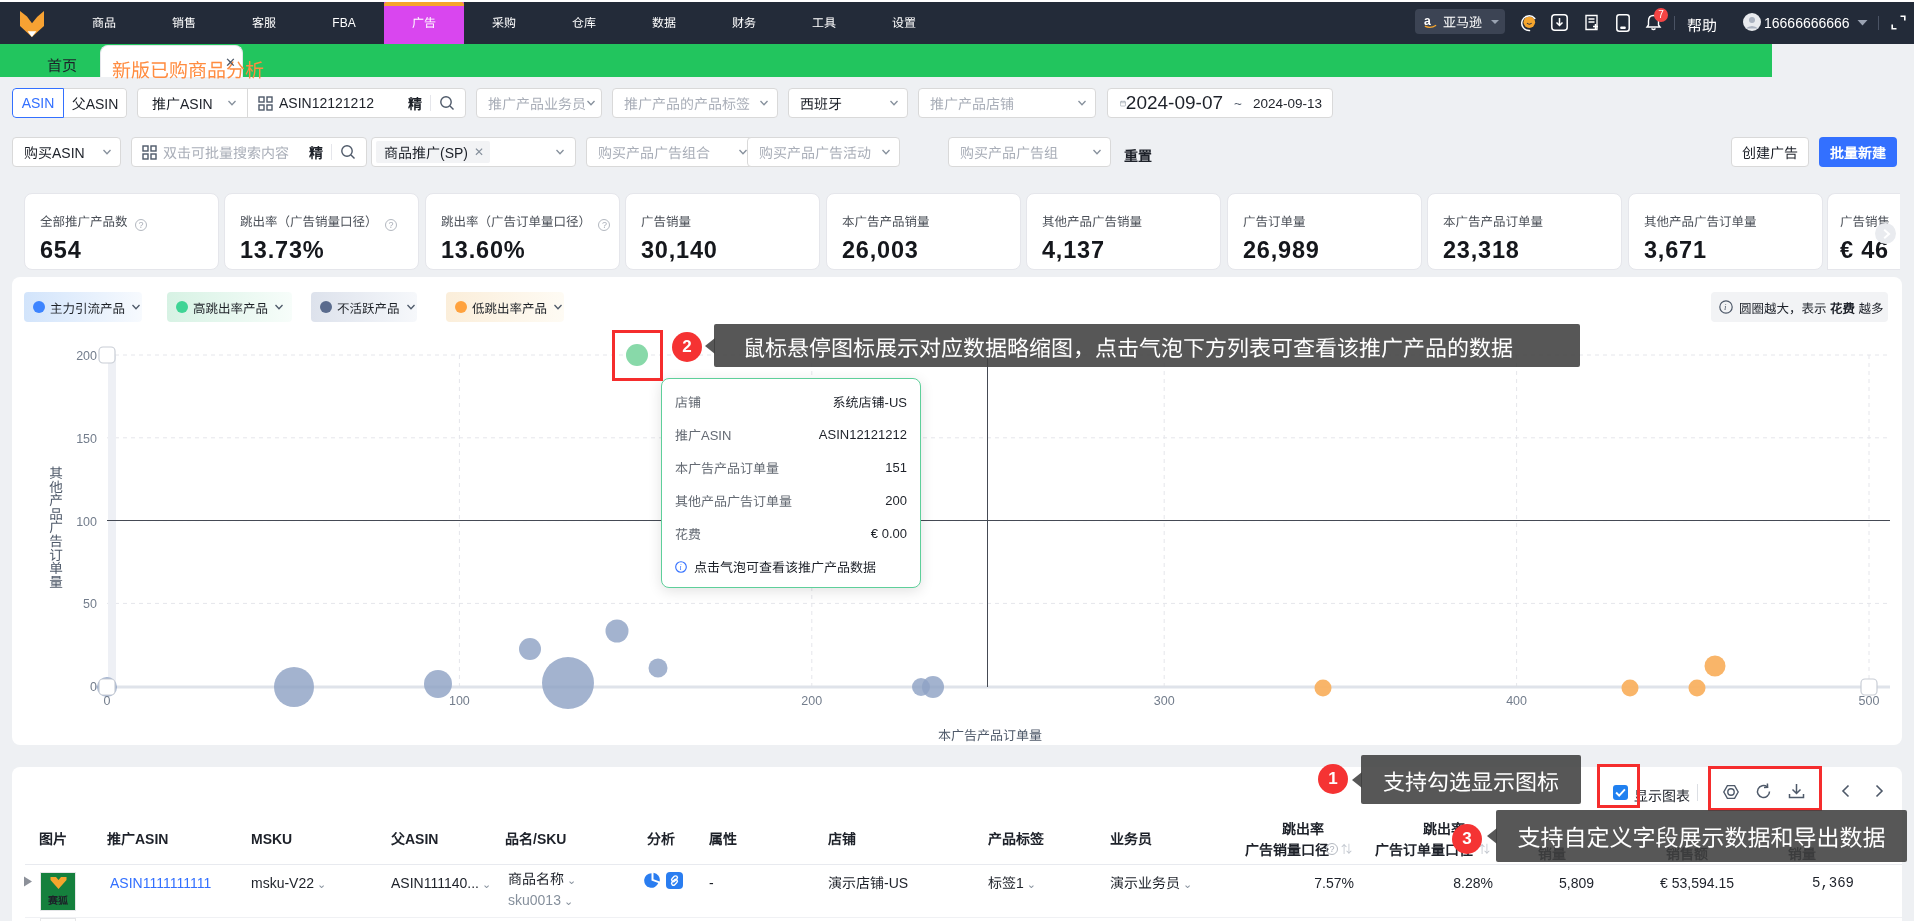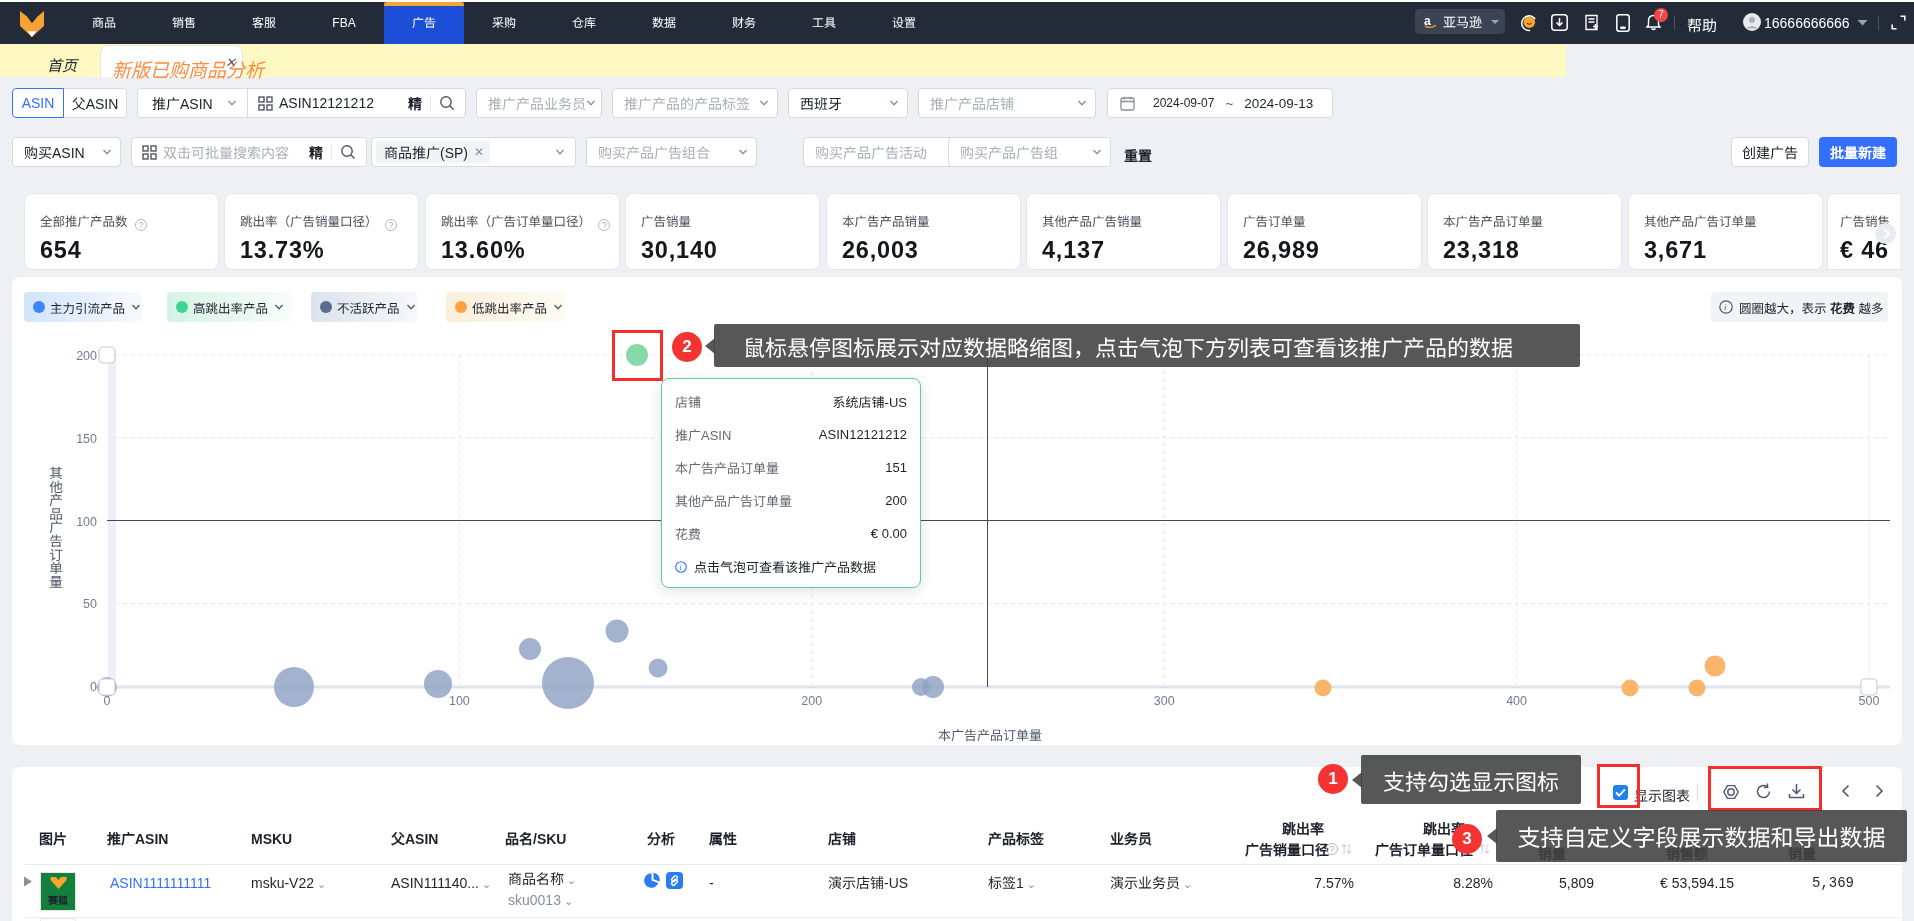--- a/index.html
+++ b/index.html
@@ -6,30 +6,30 @@
 * { margin:0; padding:0; box-sizing:border-box; }
 html,body { width:1914px; height:921px; overflow:hidden; }
 body { font-family:"Liberation Sans",sans-serif; background:#eef0f3; position:relative; color:#1d2129; }
 #topstrip { position:absolute; left:0; top:0; width:1914px; height:2px; background:#fff; z-index:3; }
 .abs { position:absolute; }
 
 #nav { position:absolute; left:0; top:2px; width:1914px; height:42px; background:#232b39; }
 #nav .logo { position:absolute; left:20px; top:9px; }
 #nav .menu { position:absolute; left:64px; top:0; height:42px; display:flex; }
 #nav .mi { width:80px; height:42px; line-height:42px; text-align:center; color:#fff; font-size:12px; }
-#nav .mi.act { background:#1d4ed8; position:relative; }
+#nav .mi.act { background:#d946ef; position:relative; }
 #nav .mi.act::before { content:""; position:absolute; left:0; top:0; width:80px; height:4px; background:#f6a52d; border-radius:3px 3px 0 0; }
 .amzbtn { position:absolute; left:1415px; top:7px; width:90px; height:25px; background:#3c4454; border-radius:4px; display:flex; align-items:center; padding-left:8px; color:#fff; font-size:13px; }
 .navico { position:absolute; top:12px; }
 .navdiv { position:absolute; top:14px; width:1px; height:14px; background:#4a5364; }
 .bell-badge { position:absolute; left:1654px; top:6px; min-width:14px; height:14px; background:#f54545; border-radius:8px; color:#fff; font-size:10px; line-height:14px; text-align:center; padding:0 2px; }
 .helptx { position:absolute; left:1687px; top:12px; color:#fff; font-size:15px; }
 .phonetx { position:absolute; left:1764px; top:13px; color:#fff; font-size:14px; }
 
-#tabs { position:absolute; left:0; top:44px; width:1566px; height:33px; background:#fef9c3;font-style:italic; }
+#tabs { position:absolute; left:0; top:44px; width:1772px; height:33px; background:#22c55e; }
 #tabs .home { position:absolute; left:47px; top:10px; font-size:15px; color:#1d2129; }
 #tabs .acttab { position:absolute; left:100px; top:1px; width:143px; height:32px; background:#fff; border:1px solid #e5e6eb; border-bottom:none; border-radius:8px 8px 0 0; }
 #tabs .acttab span { position:absolute; left:11px; top:9px; color:#ff8c40; font-size:19px; white-space:nowrap; }
 #tabs .acttab .x { position:absolute; right:6px; top:9px; color:#4e5969; font-size:13px; }
 
 .ctl { position:absolute; height:30px; background:#fff; border:1px solid #d9d9d9; border-radius:4px; font-size:14px; color:#1d2129; display:flex; align-items:center; white-space:nowrap; overflow:hidden; }
 .ph { color:#a9aeb8; }
 .caret { width:10px; height:10px; flex:none; }
 .selbox { justify-content:space-between; padding:0 8px 0 11px; }
 
@@ -186,21 +186,21 @@
     <svg class="caret" viewBox="0 0 10 10">
       <path d="M1.5 3 L5 6.8 L8.5 3" stroke="#86909c" stroke-width="1.3" fill="none"></path>
     </svg>
   </div>
 <div class="ctl" style="left:1107px; top:88px; width:226px; padding:0 10px 0 12px;">
   <svg width="15" height="15" viewBox="0 0 15 15">
       <rect x="1" y="2" width="13" height="12" rx="1.5" fill="none" stroke="#86909c" stroke-width="1.3"></rect>
       <path d="M1 5.5 L14 5.5" stroke="#86909c" stroke-width="1.3"></path>
       <path d="M4.5 0.8 L4.5 3.6 M10.5 0.8 L10.5 3.6" stroke="#86909c" stroke-width="1.3"></path>
     </svg>
-  <span style="margin-left:18px;font-size:12px;">2024-09-07</span>
+  <span style="margin-left:0;font-size:19px;">2024-09-07</span>
     <span style="margin:0 11px;color:#4e5969;font-size:13.5px;">~</span>
     <span style="font-size:13.5px;">2024-09-13</span>
 </div>
 
 <div class="ctl selbox" style="left:12px; top:137px; width:109px;">
     <span>购买ASIN</span>
     <svg class="caret" viewBox="0 0 10 10">
       <path d="M1.5 3 L5 6.8 L8.5 3" stroke="#86909c" stroke-width="1.3" fill="none"></path>
     </svg>
   </div>
@@ -224,21 +224,21 @@
   <svg class="caret" viewBox="0 0 10 10">
       <path d="M1.5 3 L5 6.8 L8.5 3" stroke="#86909c" stroke-width="1.3" fill="none"></path>
     </svg>
 </div>
 <div class="ctl selbox" style="left:586px; top:137px; width:171px;">
     <span class="ph">购买产品广告组合</span>
     <svg class="caret" viewBox="0 0 10 10">
       <path d="M1.5 3 L5 6.8 L8.5 3" stroke="#86909c" stroke-width="1.3" fill="none"></path>
     </svg>
   </div>
-<div class="ctl selbox" style="left:803px; top:137px; width:179px;">
+<div class="ctl selbox" style="left:747px; top:137px; width:153px;">
     <span class="ph">购买产品广告活动</span>
     <svg class="caret" viewBox="0 0 10 10">
       <path d="M1.5 3 L5 6.8 L8.5 3" stroke="#86909c" stroke-width="1.3" fill="none"></path>
     </svg>
   </div>
 <div class="ctl selbox" style="left:948px; top:137px; width:163px;">
     <span class="ph">购买产品广告组</span>
     <svg class="caret" viewBox="0 0 10 10">
       <path d="M1.5 3 L5 6.8 L8.5 3" stroke="#86909c" stroke-width="1.3" fill="none"></path>
     </svg>

